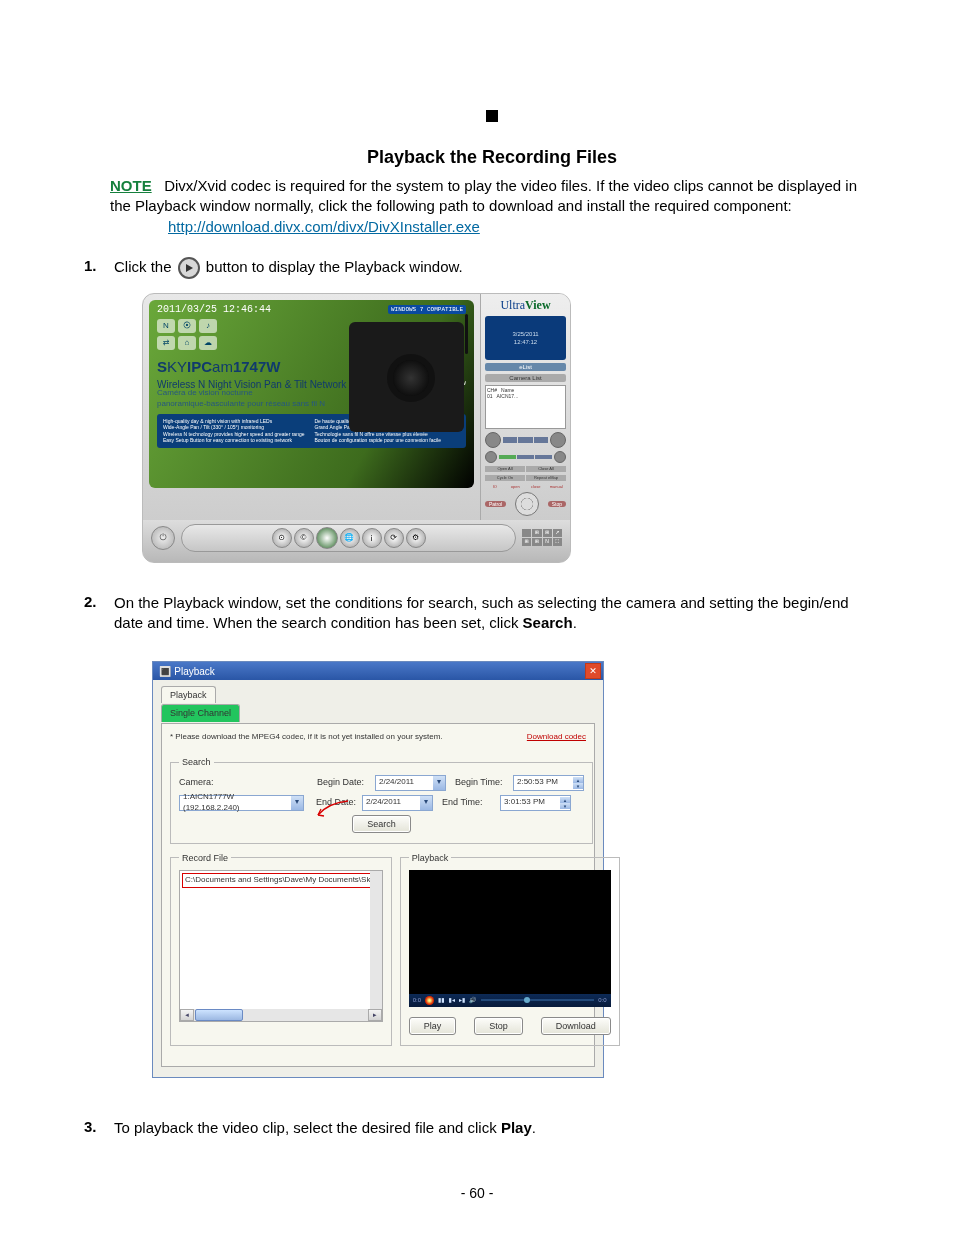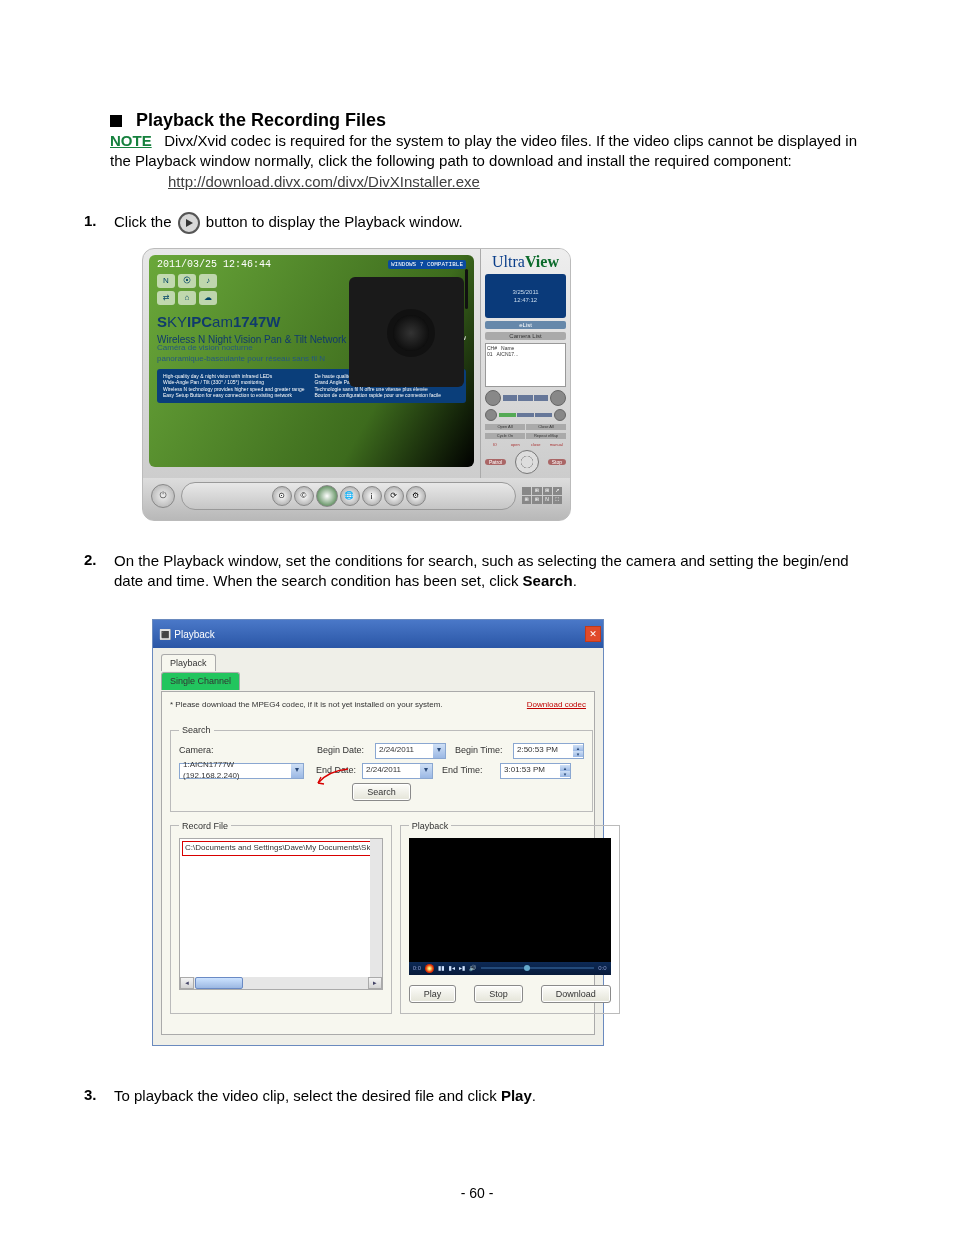--- a/index.html
+++ b/index.html
@@ -14,21 +14,23 @@
     min-height: 1235px;
     padding: 110px 80px 40px 110px;
     box-sizing: border-box;
     position: relative;
   }
   .section-heading {
     font-weight: bold;
     font-size: 18px;
     display: flex;
     align-items: center;
-    gap: 14px;
+    gap: 25px;
+    margin-bottom: 8px;
+    flex-direction: column;
   }
   .bullet-square {
     width: 12px;
     height: 12px;
     background: #000;
     display: inline-block;
   }
   .note-block {
     margin-left: 0px;
     margin-bottom: 20px;
@@ -36,21 +38,21 @@
   }
   .note-label {
     color: #15803d;
     font-weight: bold;
     text-decoration: underline;
   }
   .indent-text {
     margin-left: 58px;
   }
   .link {
-    color: #404040;
+    color: #0369a1;
     text-decoration: underline;
     cursor: pointer;
   }
   .num-row {
     display: flex;
     gap: 10px;
     margin-bottom: 14px;
     margin-left: -26px;
   }
   .num-row .num { font-weight: bold; width: 20px; flex: 0 0 20px; }
@@ -90,21 +92,21 @@
   .ss-body { display:flex; }
   .ss-left {
     flex: 1;
     padding: 6px;
   }
   .cam-view {
     background: linear-gradient(120deg,#6aa83a,#3d6b1d 70%,#000 100%);
     border-radius: 6px;
     padding: 4px 8px 2px 8px;
     color: #fff;
-    height: 212px;
+    height: 188px;
     box-sizing: border-box;
     position: relative;
     overflow: hidden;
   }
   .cam-ts {
     font-family: "Courier New", monospace;
     color: #fff;
     font-size: 10px;
     display: flex;
     justify-content: space-between;
@@ -155,21 +157,21 @@
   .ss-right {
     width: 90px;
     background: linear-gradient(#eee,#ccc);
     padding: 4px;
     box-sizing: border-box;
     font-size: 7px;
     color:#333;
     display:flex;flex-direction:column;gap:3px;
     border-left:1px solid #aaa;
   }
-  .uv-logo { font-family:Georgia,serif; font-size:16px; text-align:center; color:#0a3e8a; font-weight:normal;}
+  .uv-logo { font-family:Georgia,serif; font-size:12px; text-align:center; color:#0a3e8a; font-weight:normal;}
   .uv-logo .b{color:#0a6a2a;font-weight:bold;}
   .uv-screen{height:44px;background:#0a3a7a;border-radius:3px;color:#cde;display:flex;flex-direction:column;align-items:center;justify-content:center;font-size:6px;gap:2px;}
   .uv-btn{background:#68a;color:#fff;border-radius:2px;text-align:center;padding:1px 0;font-size:6px;}
   .uv-table{border:1px solid #999;background:#fff;flex:1;min-height:40px;padding:1px;}
   .uv-table .hdr{display:flex;font-size:5px;gap:4px;}
   .uv-ctrl{display:flex;justify-content:space-between;align-items:center;}
   .uv-ctrl .dot{width:14px;height:14px;border-radius:50%;background:#888;border:1px solid #666;}
   .uv-ctrl .mid{flex:1;height:6px;margin:0 2px;display:flex;gap:1px;}
   .uv-ctrl .mid span{flex:1;background:#679;}
   .uv-mini{display:flex;gap:1px;}
@@ -194,21 +196,21 @@
   
   .dlg {
     margin-left: 38px;
     margin-top: 10px;
     width: 450px;
     border: 1px solid #6a8abe;
     background: #efefe8;
     font-family: Tahoma, Arial, sans-serif;
   }
   .dlg-title {
-    height: 28px;
+    height: 18px;
     background: linear-gradient(#4a78c8,#2a56a6);
     color:#fff;
     font-size:10px;
     display:flex;align-items:center;justify-content:space-between;
     padding:0 2px 0 6px;
   }
   .dlg-close{width:14px;height:14px;background:#e04a2a;color:#fff;display:flex;align-items:center;justify-content:center;font-size:9px;border:1px solid #c03a1a;}
   .dlg-body{padding:6px 8px 10px 8px;font-size:9px;color:#333;}
   .tabs{display:flex;gap:0;margin-bottom:2px;}
   .tab{border:1px solid #aaa;border-bottom:none;background:#f7f7ef;padding:2px 8px;font-size:9px;border-radius:3px 3px 0 0;}

